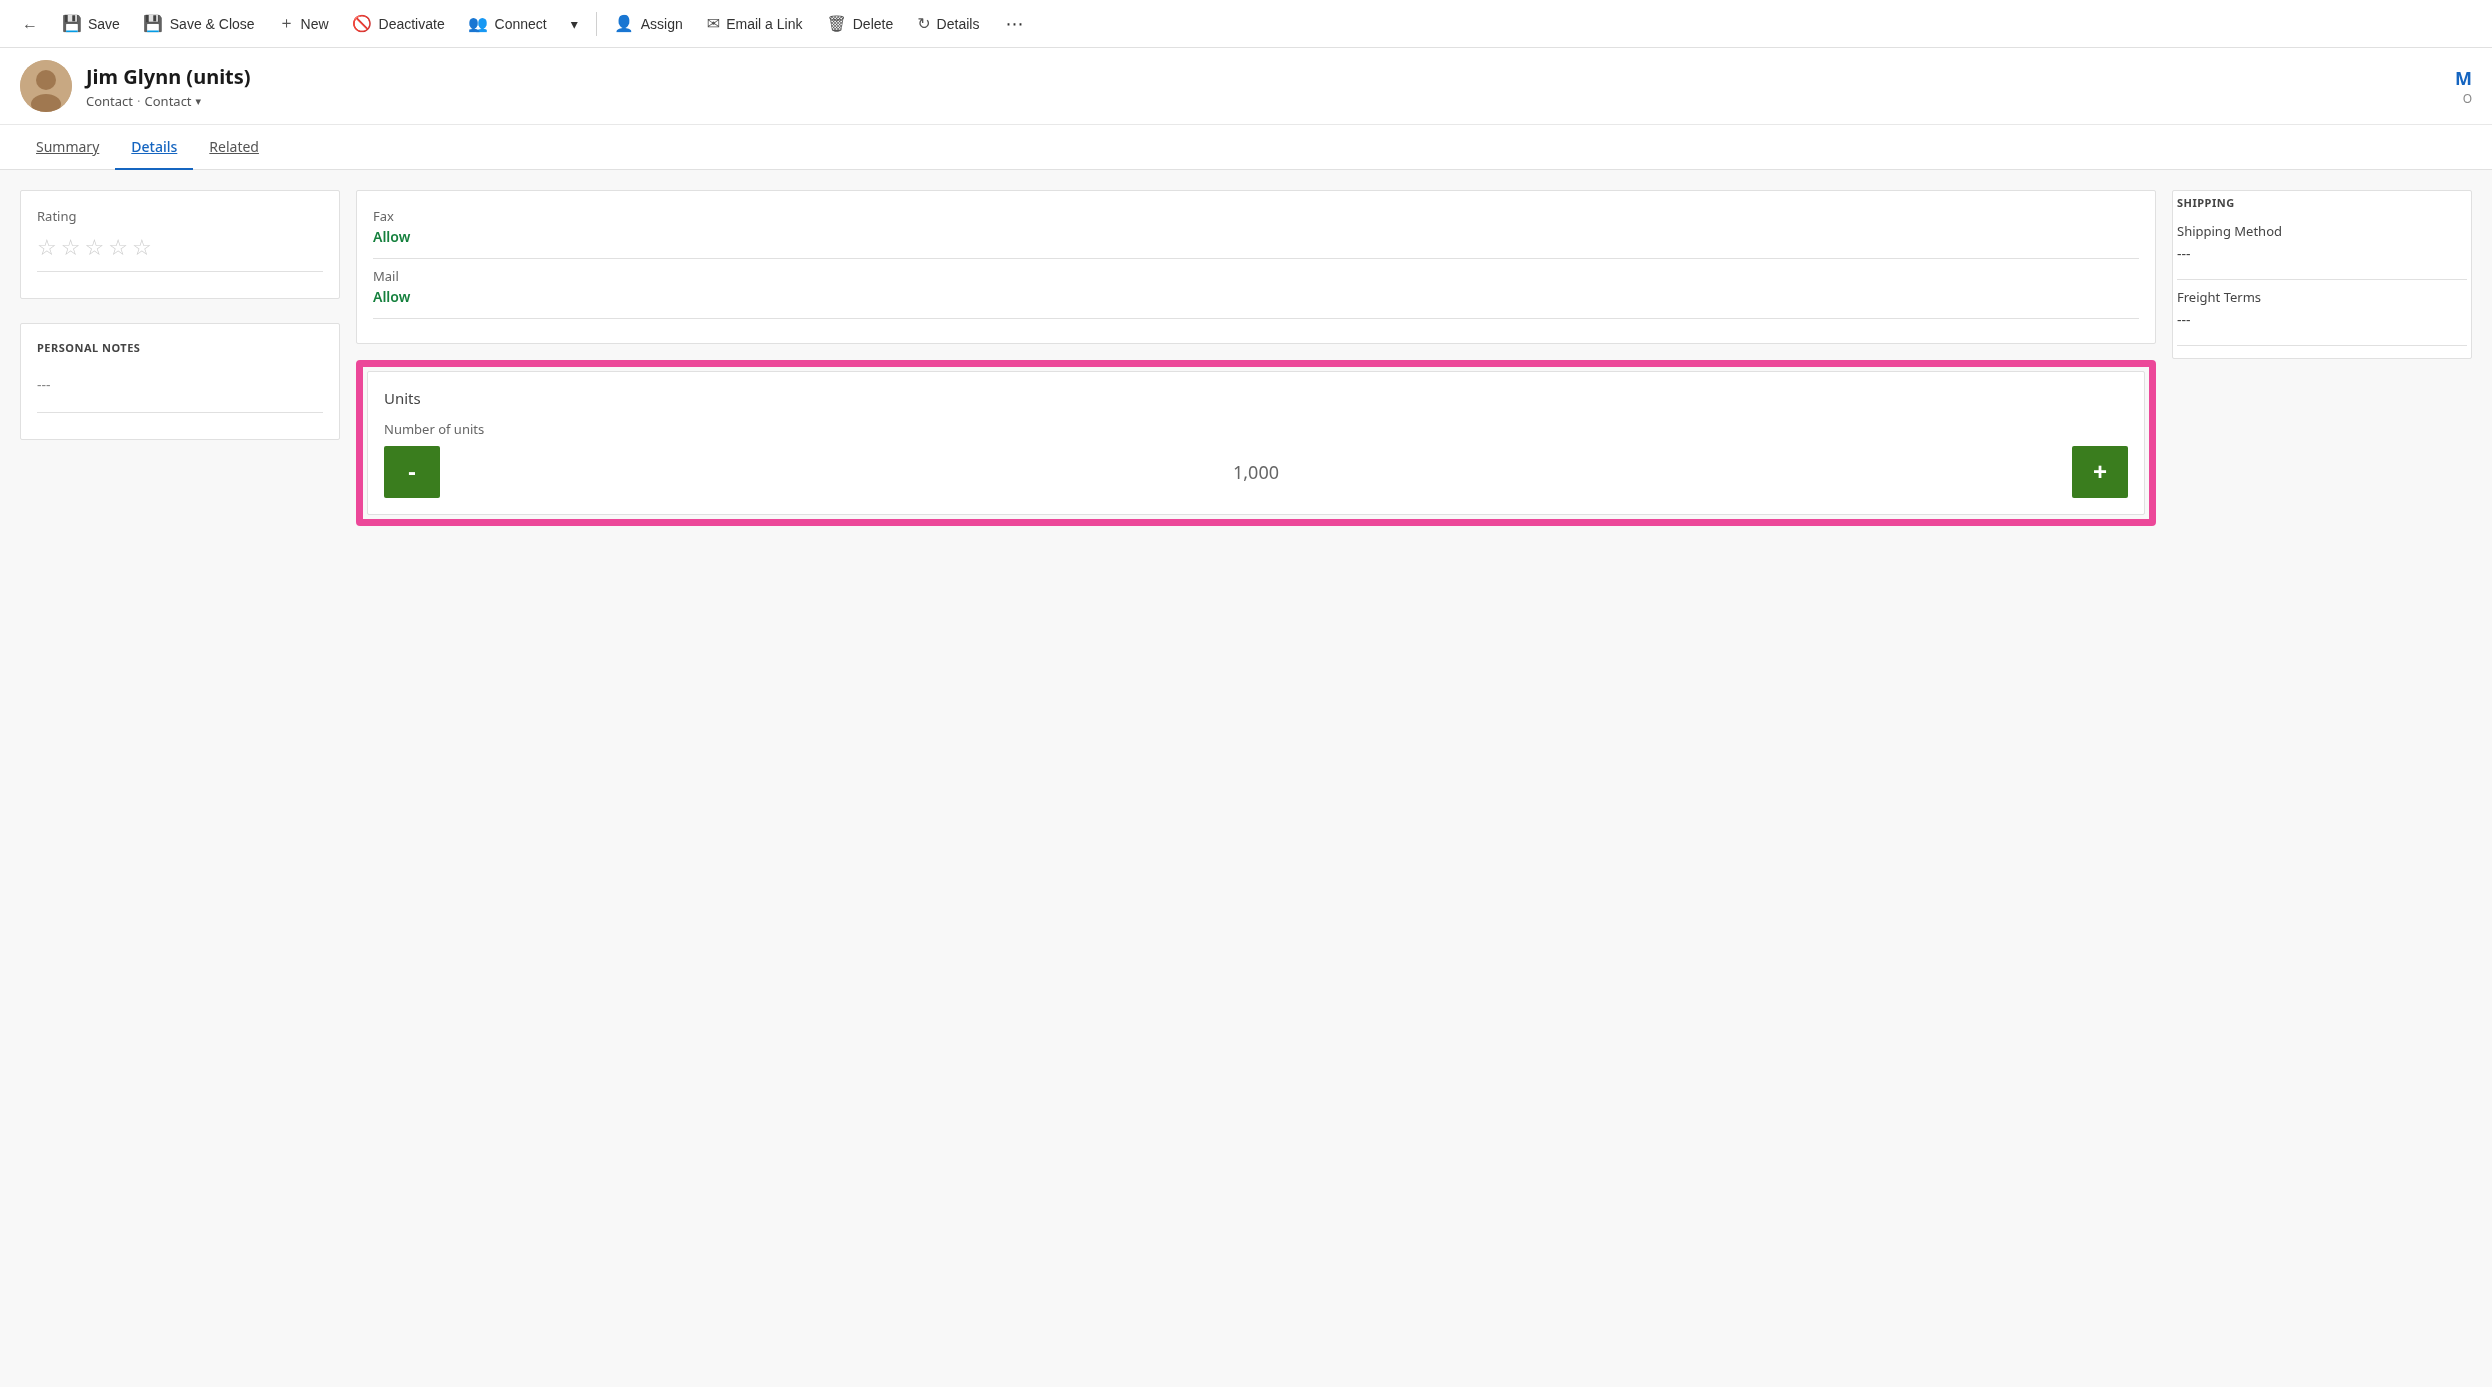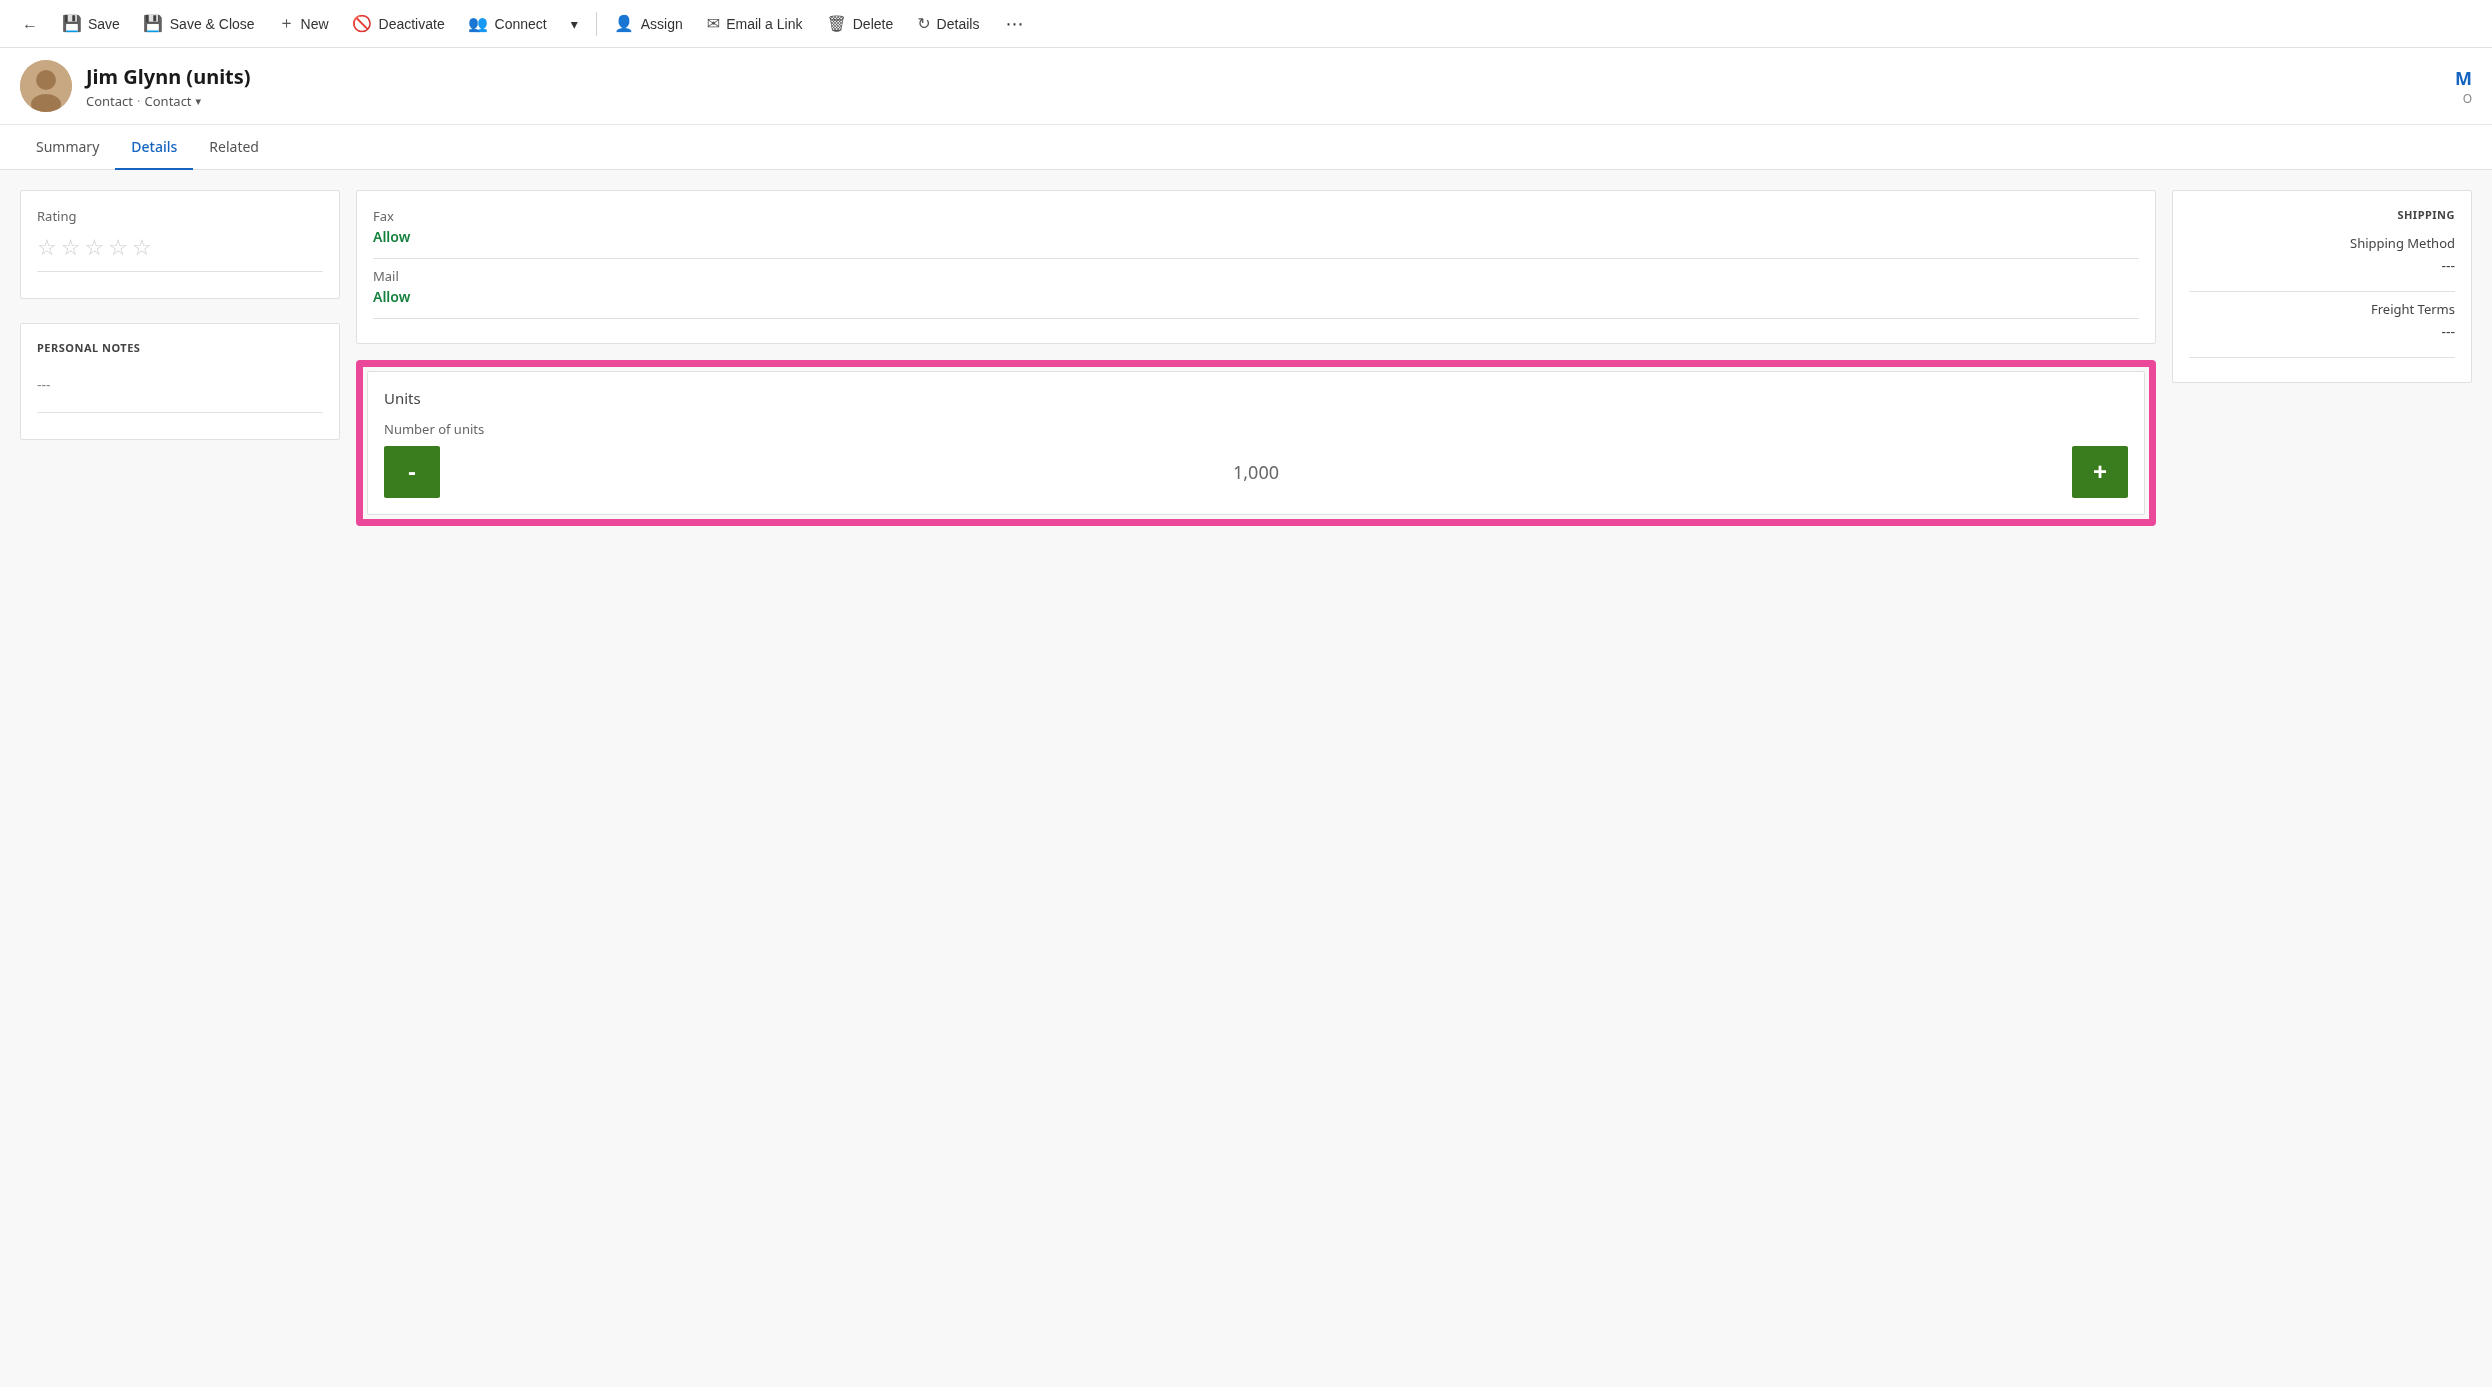--- a/index.html
+++ b/index.html
@@ -76,20 +76,21 @@
       border-bottom: 1px solid #e0e0e0;
       gap: 0;
     }
     .tab {
       padding: 12px 16px;
       font-size: 14px;
       color: #555;
       cursor: pointer;
       border-bottom: 2px solid transparent;
       margin-bottom: -1px;
+      text-decoration: underline;
     }
     .tab.active { color: #1565c0; border-bottom: 2px solid #1565c0; font-weight: 500; }
 
     
     .main-content {
       display: flex;
       gap: 0;
       padding: 20px;
       background: #f8f8f8;
       min-height: calc(100vh - 160px);
@@ -166,21 +167,21 @@
       flex-shrink: 0;
     }
     .units-value {
       flex: 1;
       text-align: center;
       font-size: 18px;
       color: #666;
     }
 
     
-    .shipping-card { padding: 16px; text-align: right; }
+    .shipping-card { padding: 4px; }
     .shipping-field { margin-bottom: 16px; }
     .shipping-label { font-size: 13px; color: #444; margin-bottom: 4px; }
     .shipping-value { font-size: 14px; color: #444; }
     .shipping-divider { border: none; border-top: 1px solid #e0e0e0; margin: 8px 0; }
   </style>
 </head>
 <body>
 
 <div class="toolbar">
   <button class="toolbar-btn">

